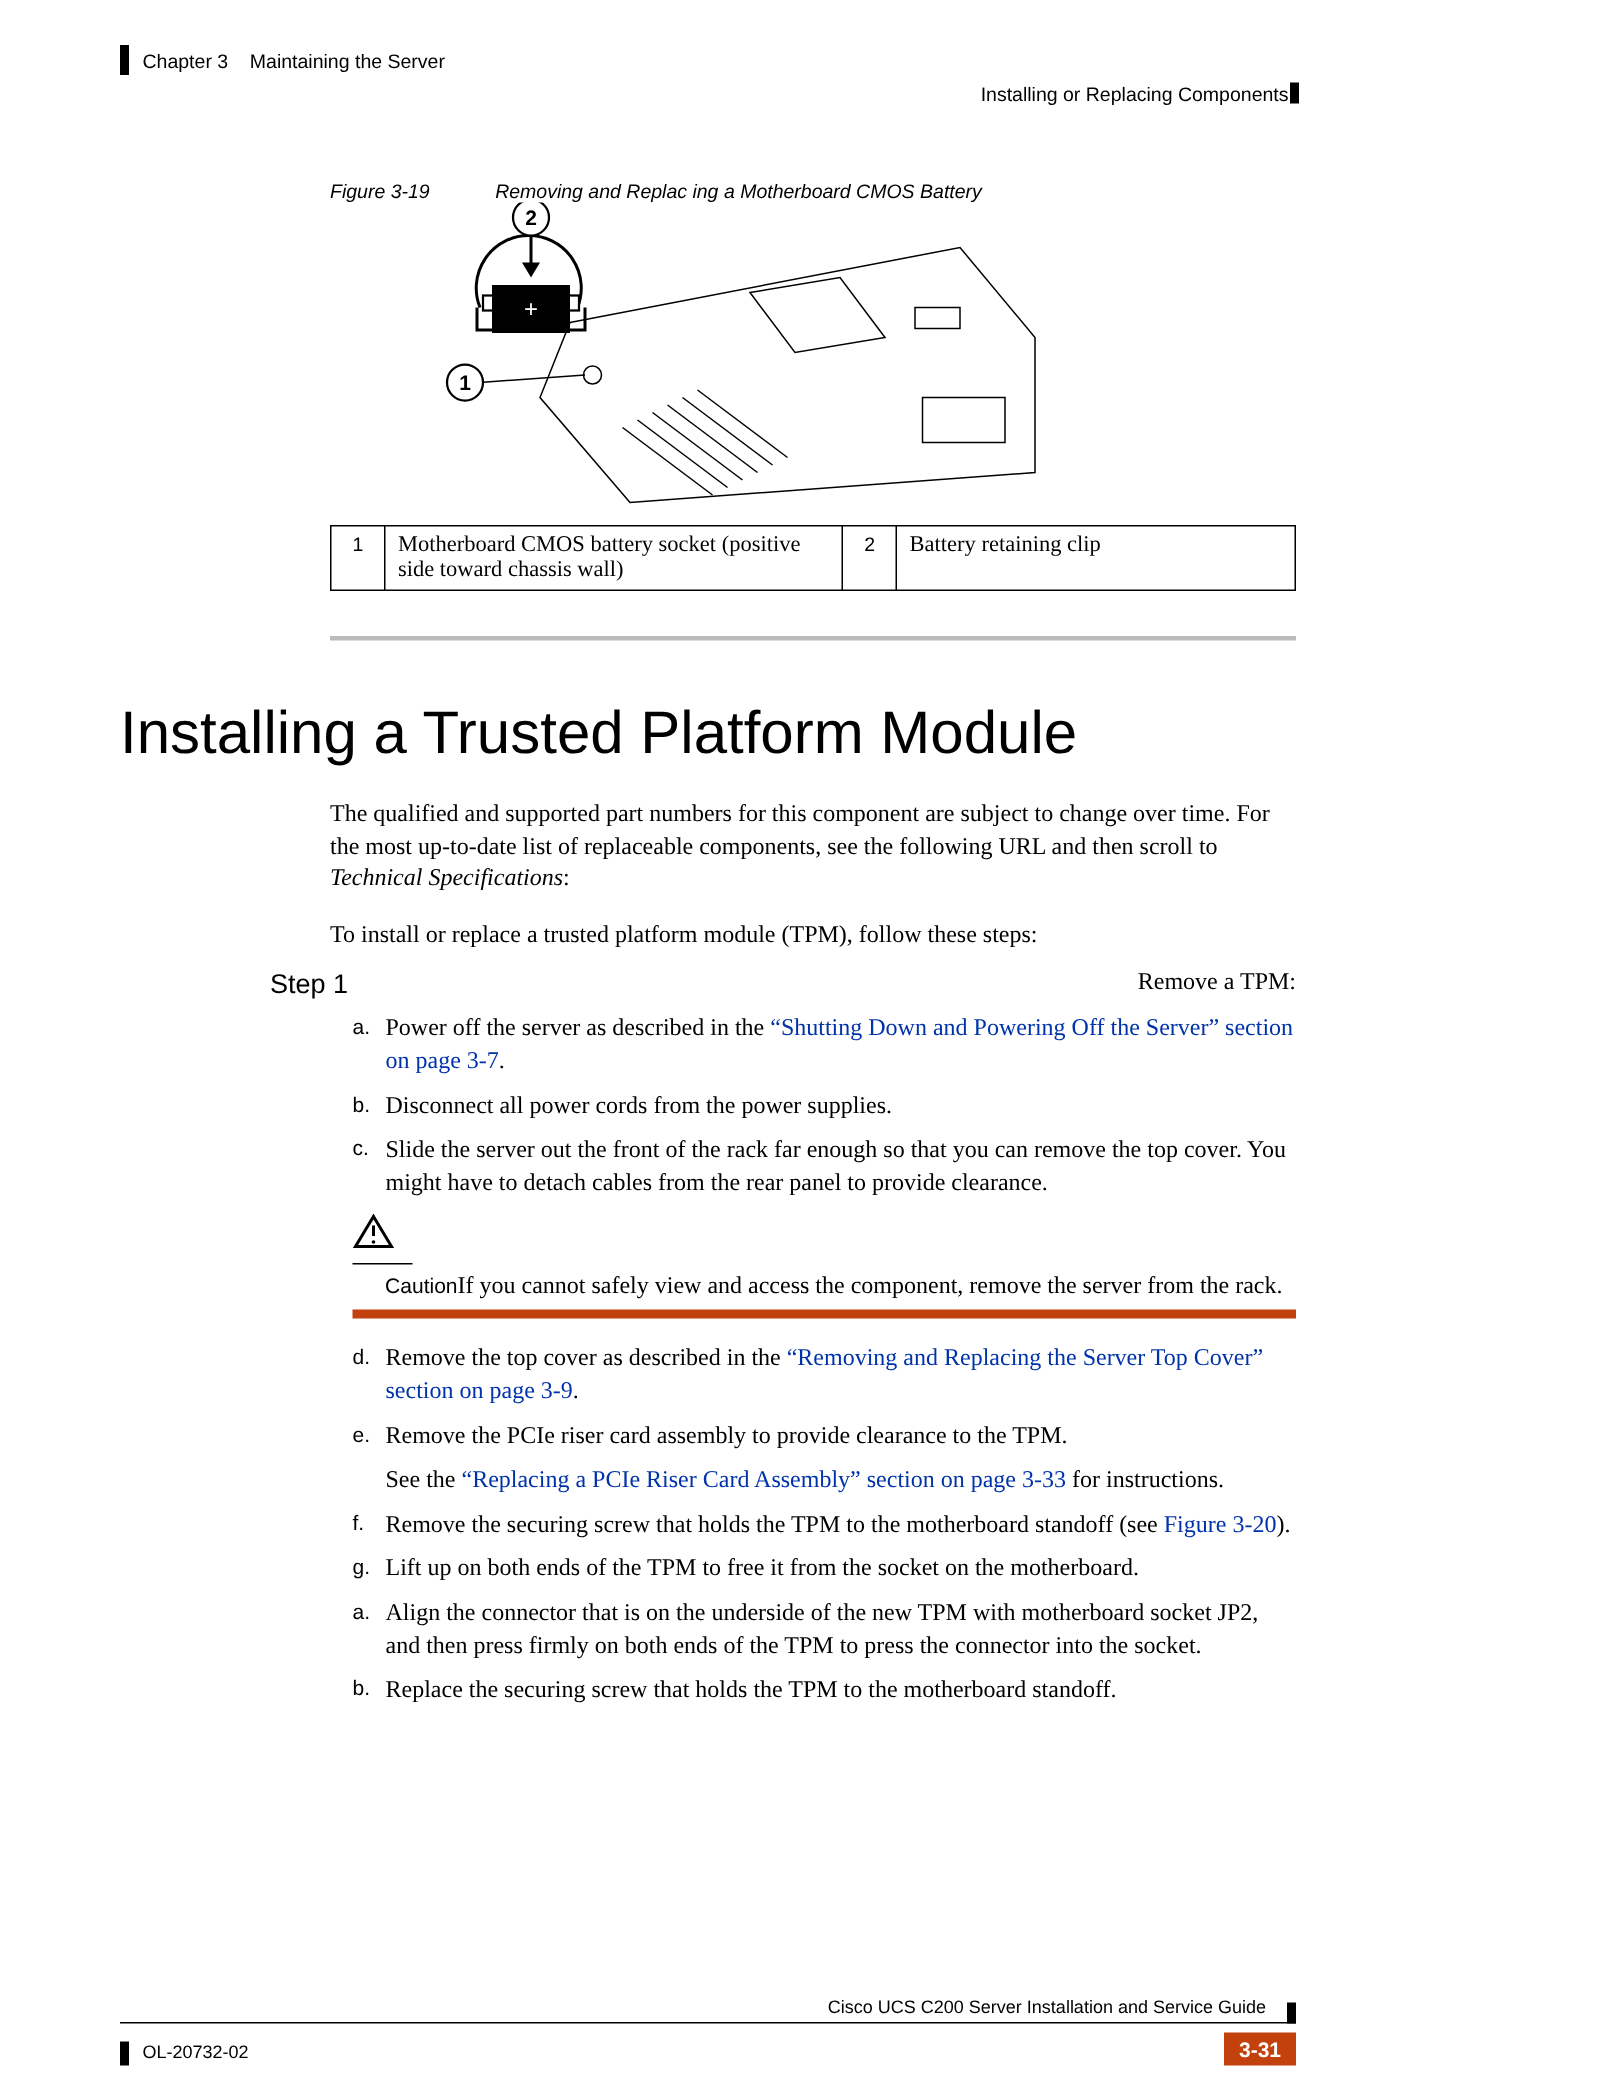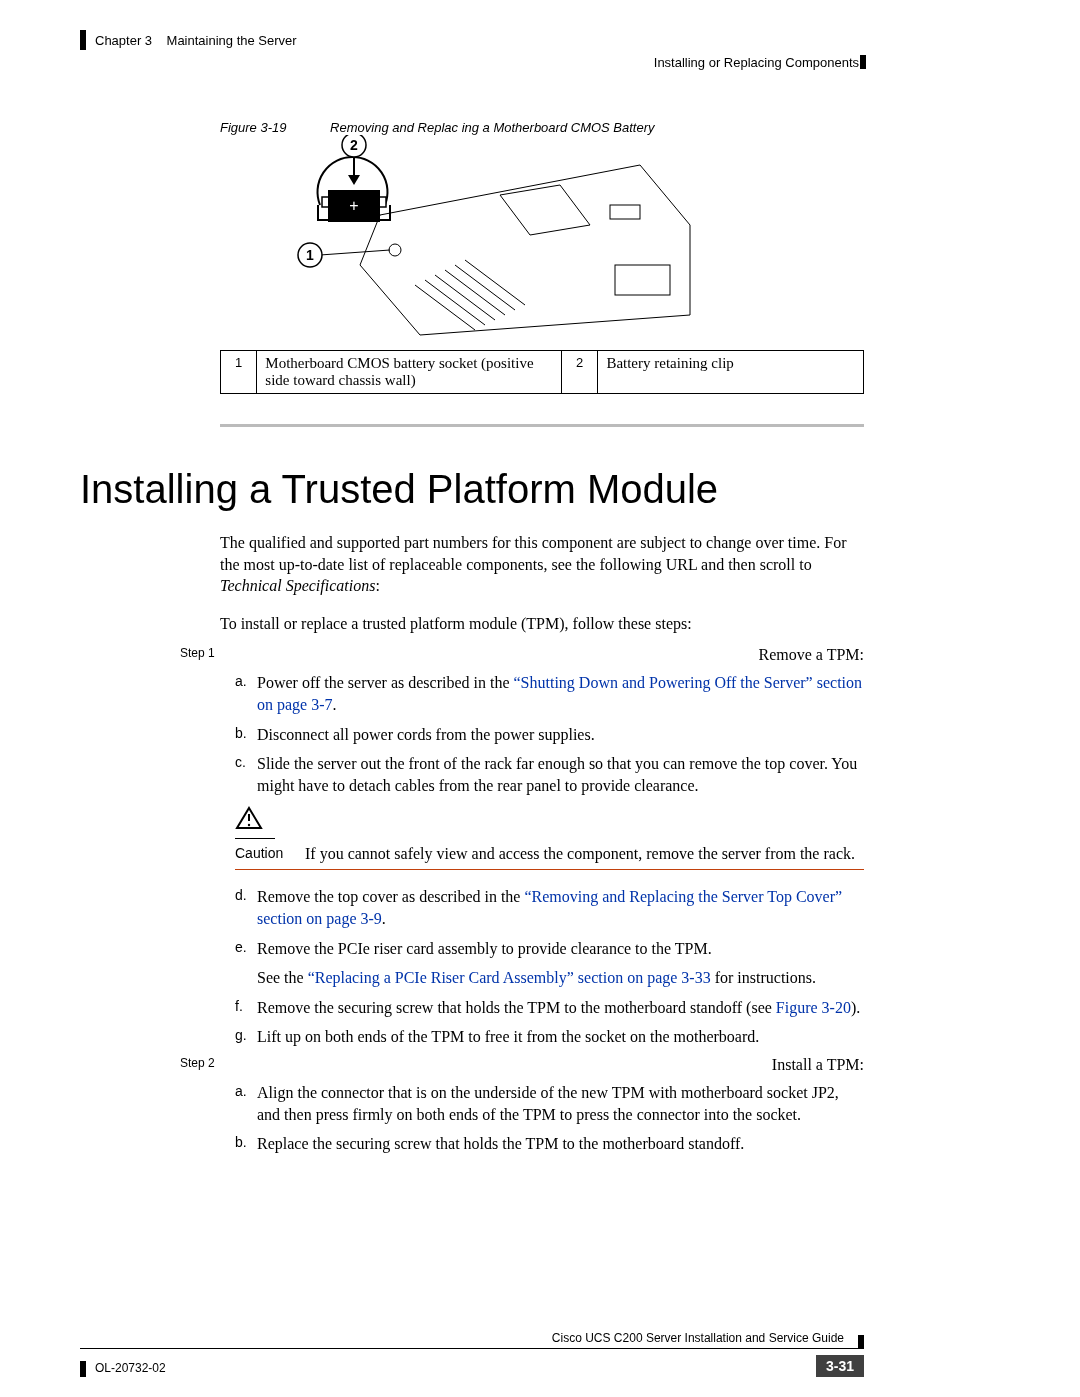--- a/index.html
+++ b/index.html
@@ -113,21 +113,21 @@
   .bodytext .ital { font-style: italic; }
   a.link { color: #0033aa; text-decoration: none; }
   .step-row {
     display: flex;
     margin-left: 100px;
     font-size: 16px;
     margin-bottom: 8px;
   }
   .step-label {
     font-family: Arial, Helvetica, sans-serif;
-    font-size: 12px;
+    font-size: 18px;
     width: 55px;
     flex-shrink: 0;
   }
   .step-body { flex: 1; text-align: right; }
   .sub-row {
     display: flex;
     margin-left: 155px;
     font-size: 16px;
     line-height: 1.35;
     margin-bottom: 8px;
@@ -144,23 +144,24 @@
     margin-top: 10px;
     margin-bottom: 16px;
   }
   .caution-icon-row {
     border-bottom: 1px solid #000;
     padding-bottom: 4px;
     width: 40px;
   }
   .caution-text-row {
     display: flex;
-    border-bottom: 1px solid #c2410c;
+    border-bottom: 6px solid #c2410c;
     padding: 6px 0;
     font-size: 16px;
+    text-align: right;
   }
   .caution-label {
     font-family: Arial, Helvetica, sans-serif;
     font-size: 14px;
     width: 70px;
     flex-shrink: 0;
   }
   .footer-line {
     position: absolute;
     bottom: 48px;
@@ -195,21 +196,21 @@
     position: absolute;
     bottom: 22px;
     left: 95px;
     font-family: Arial, Helvetica, sans-serif;
     font-size: 12px;
   }
   .pagenum-box {
     position: absolute;
     bottom: 20px;
     right: 80px;
-    background: #404040;
+    background: #c2410c;
     color: #fff;
     font-family: Arial, Helvetica, sans-serif;
     font-weight: bold;
     font-size: 14px;
     padding: 3px 10px;
   }
 </style>
 </head>
 <body>
 
@@ -339,24 +340,20 @@
     </div>
     <div class="sub-row">
       <div class="sub-label">f.</div>
       <div class="sub-body"><span>Remove the securing screw that holds the TPM to the motherboard standoff (see </span><a class="link">Figure 3-20</a><span>).</span></div>
     </div>
     <div class="sub-row">
       <div class="sub-label">g.</div>
       <div class="sub-body">Lift up on both ends of the TPM to free it from the socket on the motherboard.</div>
     </div>
 
-    <div class="step-row">
-      <div class="step-label">Step 2</div>
-      <div class="step-body">Install a TPM:</div>
-    </div>
 
     <div class="sub-row">
       <div class="sub-label">a.</div>
       <div class="sub-body">Align the connector that is on the underside of the new TPM with motherboard socket JP2, and then press firmly on both ends of the TPM to press the connector into the socket.</div>
     </div>
     <div class="sub-row">
       <div class="sub-label">b.</div>
       <div class="sub-body">Replace the securing screw that holds the TPM to the motherboard standoff.</div>
     </div>
 

